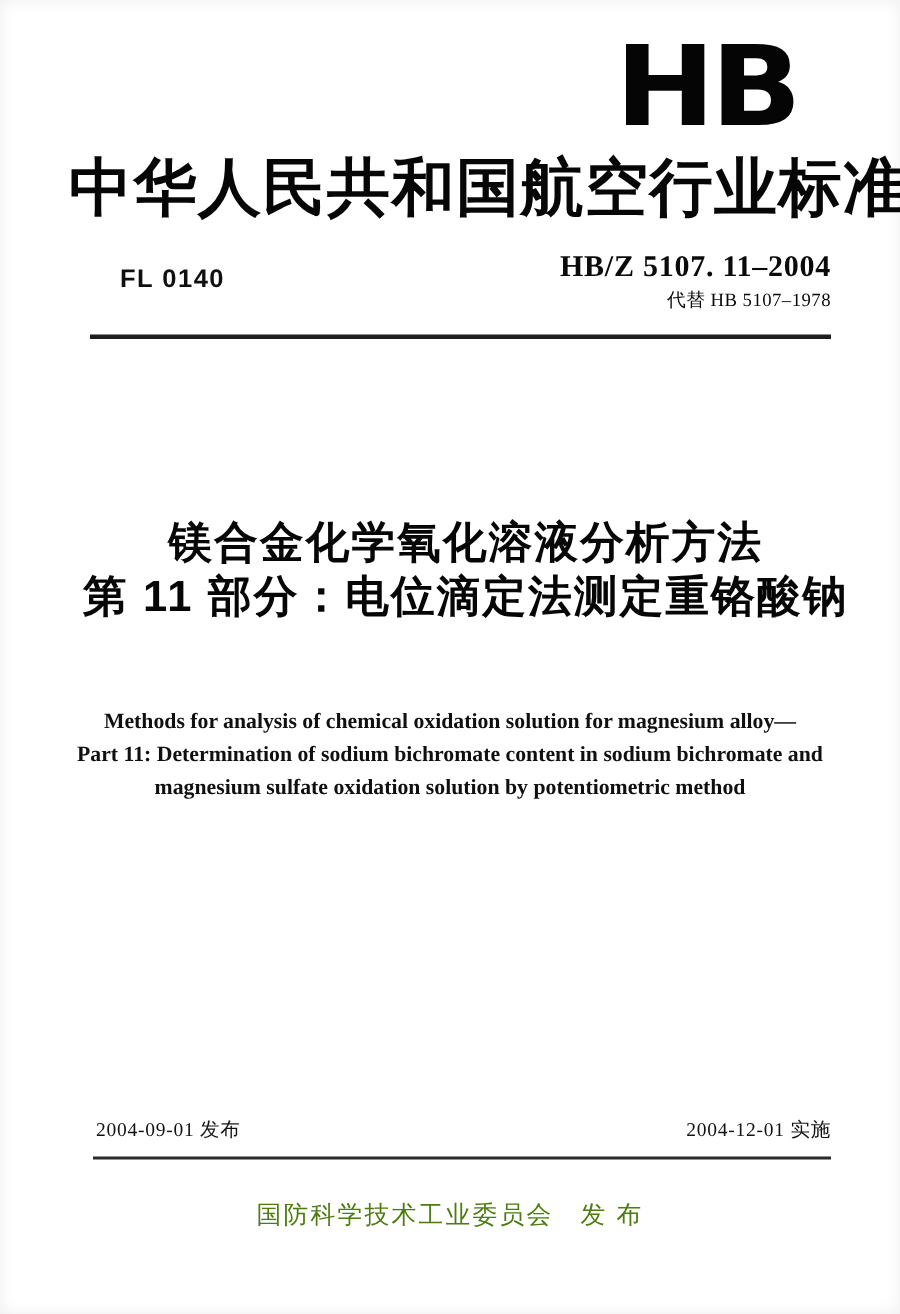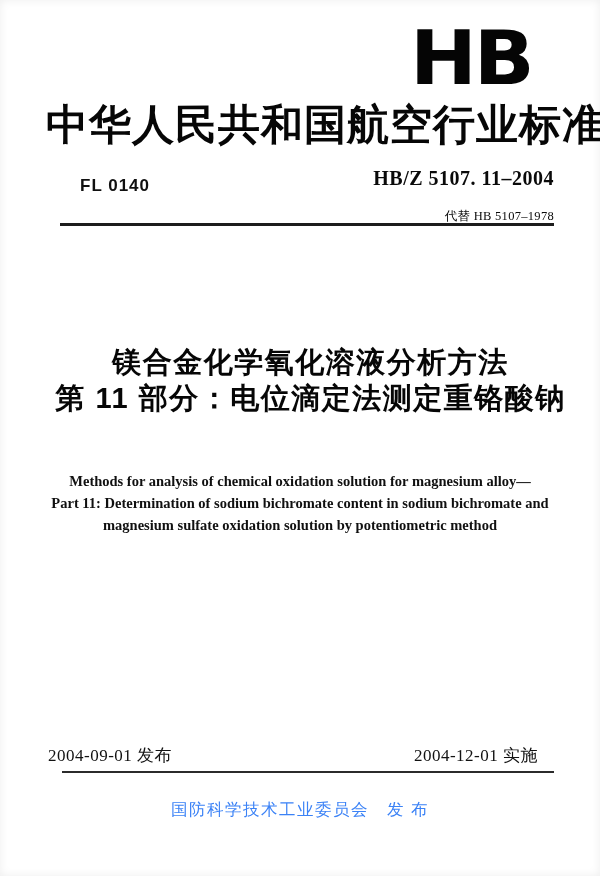--- a/index.html
+++ b/index.html
@@ -60,21 +60,21 @@
     color: #0a0a0a;
   }
   .std-code {
     font-weight: bold;
     font-size: 20px;
     letter-spacing: 0.5px;
     white-space: nowrap;
   }
   .replaces {
     font-size: 12.5px;
-    margin-top: 18px;
+    margin-top: 2px;
     letter-spacing: 0.3px;
     white-space: nowrap;
   }
   .rule-top {
     position: absolute;
     top: 223px;
     left: 60px;
     width: 494px;
     height: 3px;
     background: #1d1d1d;
@@ -101,46 +101,46 @@
     font-family: "Liberation Serif", serif;
     font-weight: bold;
     font-size: 14.5px;
     line-height: 22px;
     color: #101010;
   }
   .subtitle-block div { white-space: nowrap; }
   .dates-row {
     position: absolute;
     top: 744px;
-    left: 48px;
+    left: 64px;
     width: 490px;
     display: flex;
     justify-content: space-between;
     font-family: "Liberation Serif", serif;
-    font-size: 17px;
+    font-size: 13px;
     letter-spacing: 0.5px;
     color: #121212;
   }
   .rule-bottom {
     position: absolute;
     top: 771px;
     left: 62px;
     width: 492px;
     height: 2px;
     background: #2b2b2b;
   }
   .issuer {
     position: absolute;
     top: 799px;
     left: 0;
     width: 100%;
     text-align: center;
     font-size: 16.5px;
     letter-spacing: 1.5px;
-    color: #3b82f6;
+    color: #4d7c0f;
     white-space: nowrap;
   }
 </style>
 </head>
 <body>
 
 <div class="page">
 
   <div class="logo">HB</div>
 

